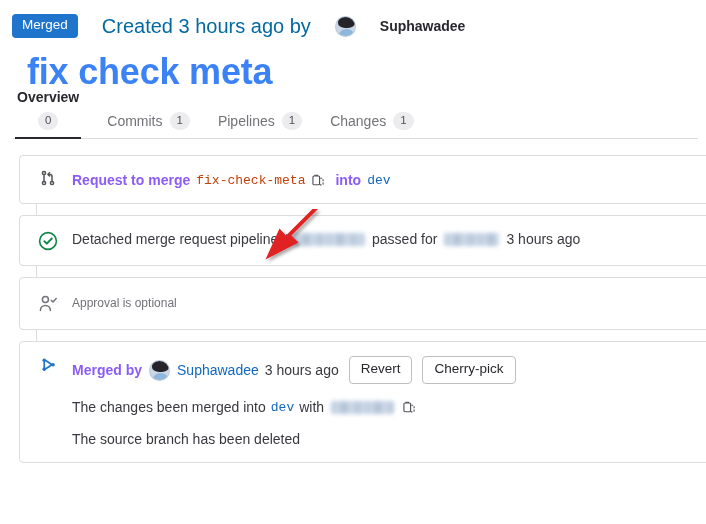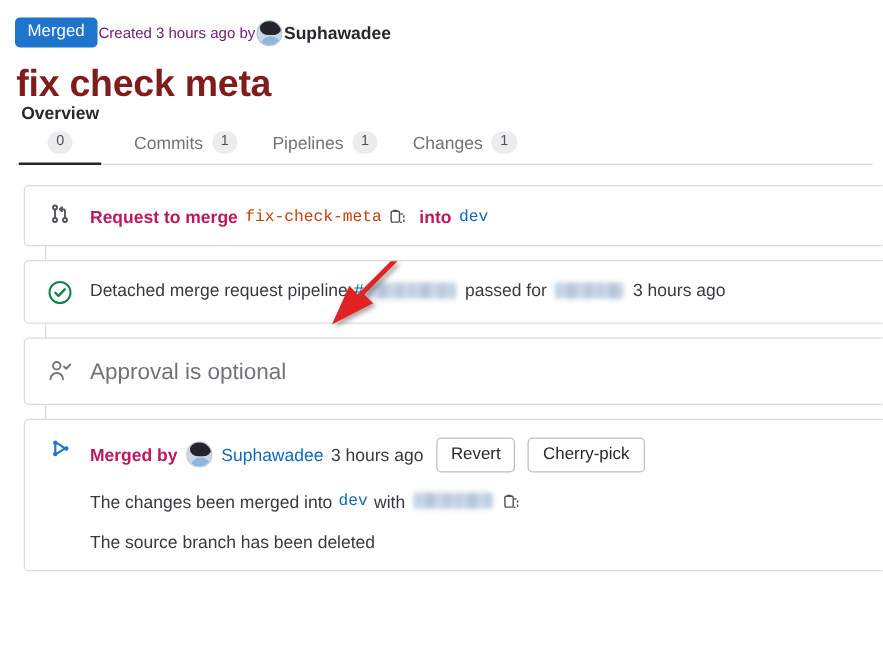--- a/index.html
+++ b/index.html
@@ -13,32 +13,32 @@
     font-family: "Liberation Sans", sans-serif;
     color: #3a383f;
     font-size: 14px;
     -webkit-font-smoothing: antialiased;
   }
   .page { position: relative; width: 706px; height: 524px; padding: 0 8px; }
 
   
   .hdr-row {
     display: flex; align-items: center;
-    gap: 1px;
+    gap: 24px;
     padding: 12px 0 0 4px;
     height: 40px;
   }
   .badge-merged {
     background: #1f75cb; color: #fff;
     font-size: 13.5px; font-weight: 400;
     padding: 3px 10px 4px;
     border-radius: 4px;
     line-height: 1.2;
   }
-  .created-txt { font-size: 12px; color: #701a75; }
+  .created-txt { font-size: 20px; color: #0369a1; }
   .avatar {
     width: 21px; height: 21px; border-radius: 50%;
     background: #c9d7e6;
     position: relative; overflow: hidden;
     display: inline-block; flex: 0 0 auto;
     border: 1px solid rgba(0,0,0,.06);
   }
   .avatar::before {
     content: ""; position: absolute;
     left: 2px; top: -1px; width: 17px; height: 12px;
@@ -52,23 +52,23 @@
   .uname-bold { font-weight: 700; color: #28272d; font-size: 14px; }
   .badge-role {
     border: 1px solid #bfbfc3; color: #5b5b60;
     border-radius: 12px; font-size: 12.5px;
     padding: 2px 9px 3px; line-height: 1.25;
     background: #fff;
   }
 
   
   .mr-title {
-    font-size: 30px; font-weight: 600; color: #7f1d1d;
+    font-size: 36px; font-weight: 600; color: #3b82f6;
     letter-spacing: -0.2px;
-    margin: 10px 0 0 5px;
+    margin: 10px 0 0 19px;
     line-height: 1.2;
   }
 
   
   .tabs {
     display: flex; align-items: flex-end; gap: 24px;
     margin: 15px 0 0 5px;
     border-bottom: 1px solid #dcdcde;
     padding-left: 2px;
     height: 31px;
@@ -110,21 +110,21 @@
     display: flex; align-items: flex-start;
   }
   .card .ico {
     width: 24px; flex: 0 0 24px;
     display: flex; align-items: center; justify-content: center;
     margin-right: 12px; margin-top: 1px;
   }
   .card .body { flex: 1; min-width: 0; padding-top: 1px; }
   .row-line { display: flex; align-items: center; flex-wrap: wrap; gap: 0; }
 
-  .b { font-weight: 700; color: #be185d; }
+  .b { font-weight: 700; color: #8b5cf6; }
   .mono {
     font-family: "Liberation Mono", "DejaVu Sans Mono", monospace;
     font-size: 13px; color: #c2410c;
   }
   .link { color: #1068bf; }
 
   .copy-btn {
     display: inline-flex; align-items: center; justify-content: center;
     width: 20px; height: 20px; margin: 0 3px;
     cursor: pointer; color: #535158;
@@ -142,21 +142,21 @@
     filter: blur(2.2px);
     opacity: .95;
     margin: 0 2px;
   }
   .blur.w1 { width: 72px; }
   .blur.w2 { width: 55px; }
   .blur.w3 { width: 63px; }
 
   
   .card-approval { padding-top: 15px; padding-bottom: 15px; }
-  .approval-txt { color: #737278; font-size: 18px; }
+  .approval-txt { color: #737278; font-size: 12px; }
 
   
   .card-merged { flex-direction: row; padding-bottom: 15px; }
   .merged-head {
     display: flex; align-items: center; gap: 0;
     margin-bottom: 13px;
   }
   .btn {
     border: 1px solid #bfbfc3; background: #fff;
     color: #28272d; font-size: 13.5px;

